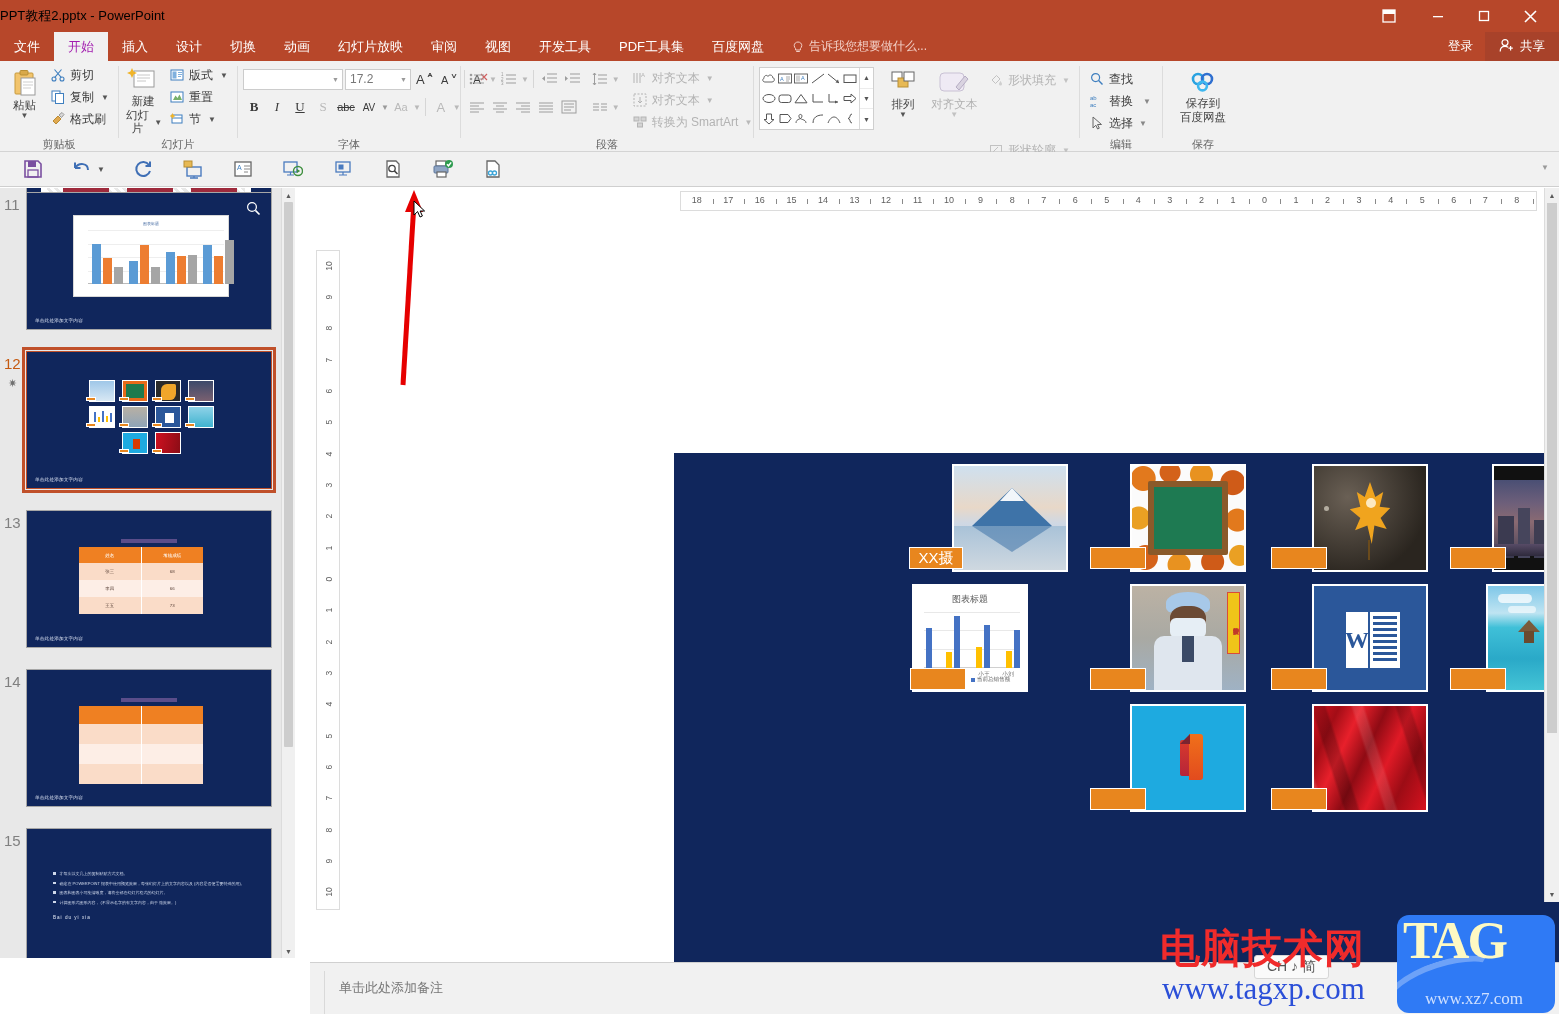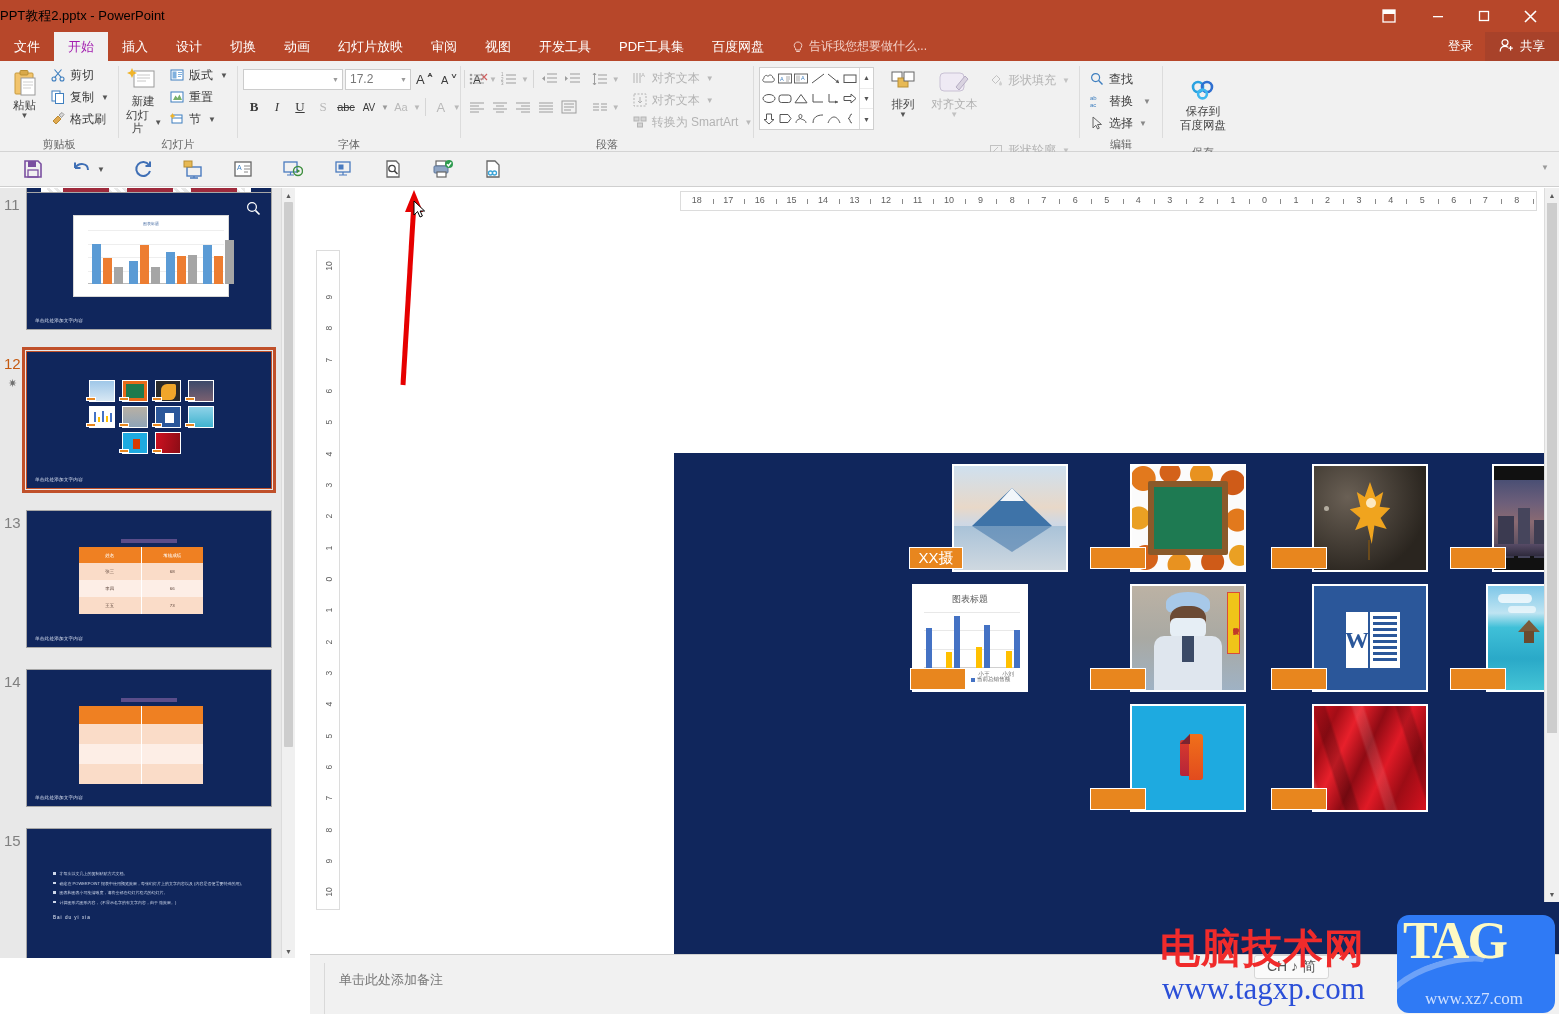--- a/index.html
+++ b/index.html
@@ -102,21 +102,21 @@
 
   
   .canvaswrap{position:absolute;left:310px;top:0;right:0;bottom:56px;background:#fff;}
   .slideview{position:absolute;left:364px;top:265px;width:1150px;height:655px;background:#10265c;}
   .pic{position:absolute;border:2px solid #fff;background:#0d2150;overflow:hidden;}
   .cap{position:absolute;background:#e8861e;border:1.5px solid #fff;height:22px;display:flex;align-items:center;
        justify-content:center;color:#fff;font-size:15px;white-space:nowrap;padding:0 4px;}
   .footer-text{position:absolute;left:70px;top:560px;color:#fff;font-size:21px;}
 
   
-  .notes{position:absolute;left:310px;right:0;bottom:0;height:60px;background:#f1f1f1;border-top:1px solid #d0d0d0;padding-left:40px;}
+  .notes{position:absolute;left:310px;right:0;bottom:0;height:52px;background:#f1f1f1;border-top:1px solid #d0d0d0;padding-left:40px;}
   .notes-inner{position:absolute;left:14px;right:14px;top:8px;bottom:0;background:#f1f1f1;border-left:1px solid #d9d9d9;padding:8px 0 0 14px;color:#777;font-size:13px;}
 
   
   .csb{position:absolute;right:0;top:0;width:15px;bottom:56px;background:#f0f0f0;border-left:1px solid #dcdcdc;}
   .csb .arrowb{height:15px;display:flex;align-items:center;justify-content:center;font-size:7px;color:#5a5a5a;}
   .csb .thumbbar{position:absolute;left:2px;right:2px;background:#cdcdcd;}
 
   
   .wm{position:absolute;right:0;bottom:0;width:409px;height:99px;pointer-events:none;}
   .wm-txt{position:absolute;left:10px;top:6px;font-size:40px;color:#f02b2b;font-weight:bold;font-family:"DejaVu Sans",sans-serif;letter-spacing:1px;}
@@ -692,21 +692,21 @@
               </span>
             <span>选择</span>
             <span class="caret" style="margin-left:2px;color:#888;">▼</span>
           </div>
         </div>
       </div>
       <div class="grp-title">编辑</div>
     </div>
     <div class="grp-sep"></div>
 
-    <div class="grp" style="width:80px;margin-top:8px;">
+    <div class="grp" style="width:80px;">
       <div class="grp-body" style="justify-content:center;padding-top:4px;">
         <div class="bigbtn" style="width:74px;">
           <svg width="34" height="26" viewBox="0 0 34 26">
             <circle cx="12" cy="9" r="5" fill="none" stroke="#2aa2e0" stroke-width="2.6"></circle>
             <circle cx="21" cy="9" r="5" fill="none" stroke="#2f6fd0" stroke-width="2.6"></circle>
             <circle cx="16.5" cy="16" r="4.4" fill="none" stroke="#3eb7ef" stroke-width="2.6"></circle>
           </svg>
           <span class="lbl">保存到</span>
           <span class="lbl">百度网盘</span>
         </div>

